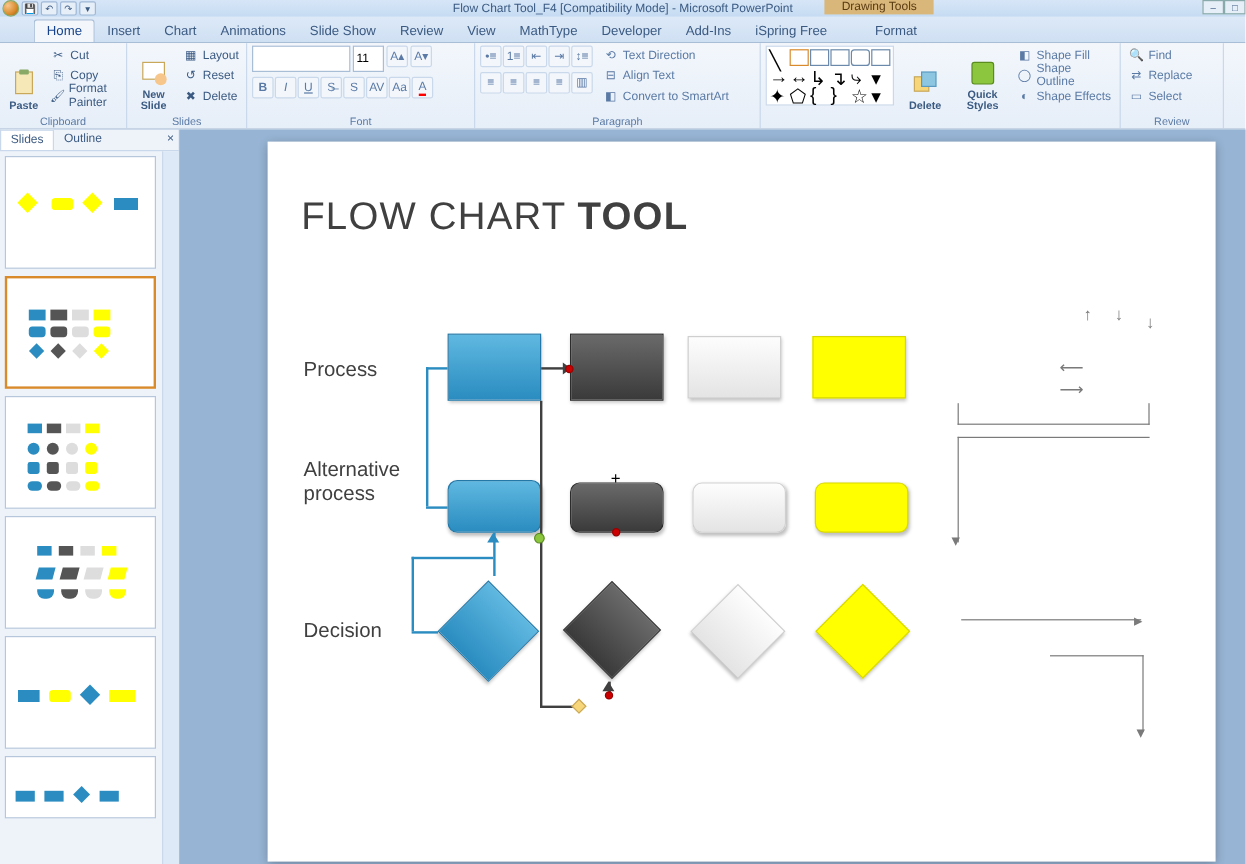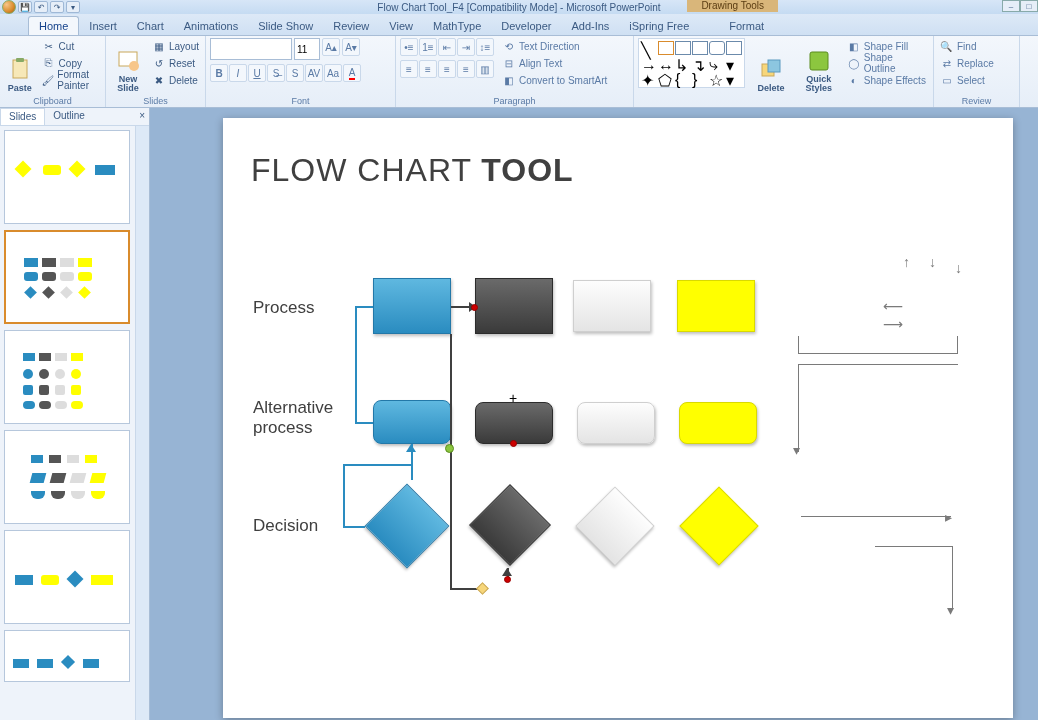--- a/index.html
+++ b/index.html
@@ -51,21 +51,21 @@
 .thumbs-tabs div { padding:2px 8px; color:#3b5a82; }
 .thumbs-tabs div.active { background:#fff; border:1px solid #c9d8ea; border-bottom:none; }
 .thumbs-tabs .close { margin-left:auto; padding:2px 4px; }
 
 .thumbs-list { flex:1; overflow:hidden; padding:4px; position:relative; }
 .thumb { width:126px; height:94px; background:#fff; border:1px solid #b6c7dc; margin-bottom:6px; position:relative; font-size:5px; padding:4px; }
 .thumb.selected { border:2px solid #d98b2c; }
 .thumb-scroll { position:absolute; right:0; top:0; bottom:0; width:14px; background:#dde9f7; border-left:1px solid #c9d8ea; }
 
 .slide-area { flex:1; display:flex; justify-content:center; padding:10px 0 0 48px; overflow:hidden; }
-.slide { width:790px; height:600px; background:#fff; box-shadow: 0 2px 8px rgba(0,0,0,0.3); position:relative; padding:34px 28px; }
+.slide { width:790px; height:600px; background:#fff; box-shadow: 0 2px 8px rgba(0,0,0,0.3); position:relative; padding:44px 28px; }
 
 .slide h1 { font-size:32px; font-weight:300; color:#404040; letter-spacing:1px; }
 .slide h1 b { font-weight:700; }
 .slide .sub { font-size:20px; color:#595959; margin-top:4px; font-weight:300; }
 
 .chart-area { position:absolute; top:150px; left:30px; right:30px; bottom:20px; }
 
 .row-label { position:absolute; font-size:17px; color:#404040; font-weight:500; }
 
 .shape { position:absolute; box-shadow: 1px 2px 3px rgba(0,0,0,0.25); }
@@ -409,21 +409,21 @@
     </div>
   </div>
 
   <div class="slide-area">
     <div class="slide">
       <h1><span>FLOW CHART </span><b>TOOL</b></h1>
 
       <div class="chart-area">
 
         <div class="row-label" style="top:30px; left:0;">Process</div>
-        <div class="row-label" style="top:130px; left:0; width:92px; line-height:1.2;">Alternative process</div>
+        <div class="row-label" style="top:114px; left:0; width:92px; line-height:1.2;">Alternative process</div>
         <div class="row-label" style="top:248px; left:0;">Decision</div>
 
         <div class="shape rect blue-grad" style="left:120px; top:10px; width:78px; height:56px;"></div>
         <div class="shape rect dark-grad" style="left:222px; top:10px; width:78px; height:56px;"></div>
         <div class="shape rect grey-grad" style="left:320px; top:12px; width:78px; height:52px;"></div>
         <div class="shape rect yellow-flat" style="left:424px; top:12px; width:78px; height:52px;"></div>
 
         <div class="shape round blue-grad" style="left:120px; top:132px; width:78px; height:44px;"></div>
         <div class="shape round dark-grad" style="left:222px; top:134px; width:78px; height:42px;"></div>
         <div class="shape round grey-grad" style="left:324px; top:134px; width:78px; height:42px;"></div>

